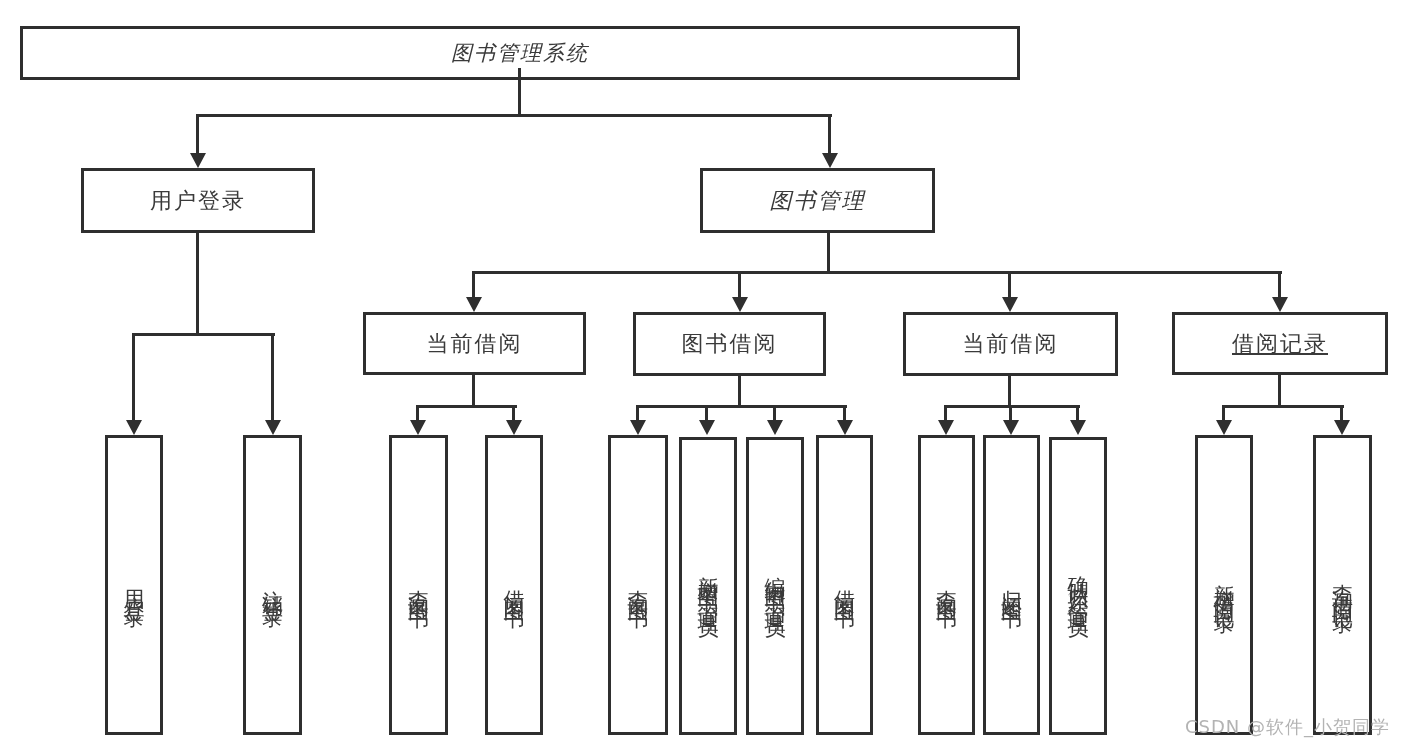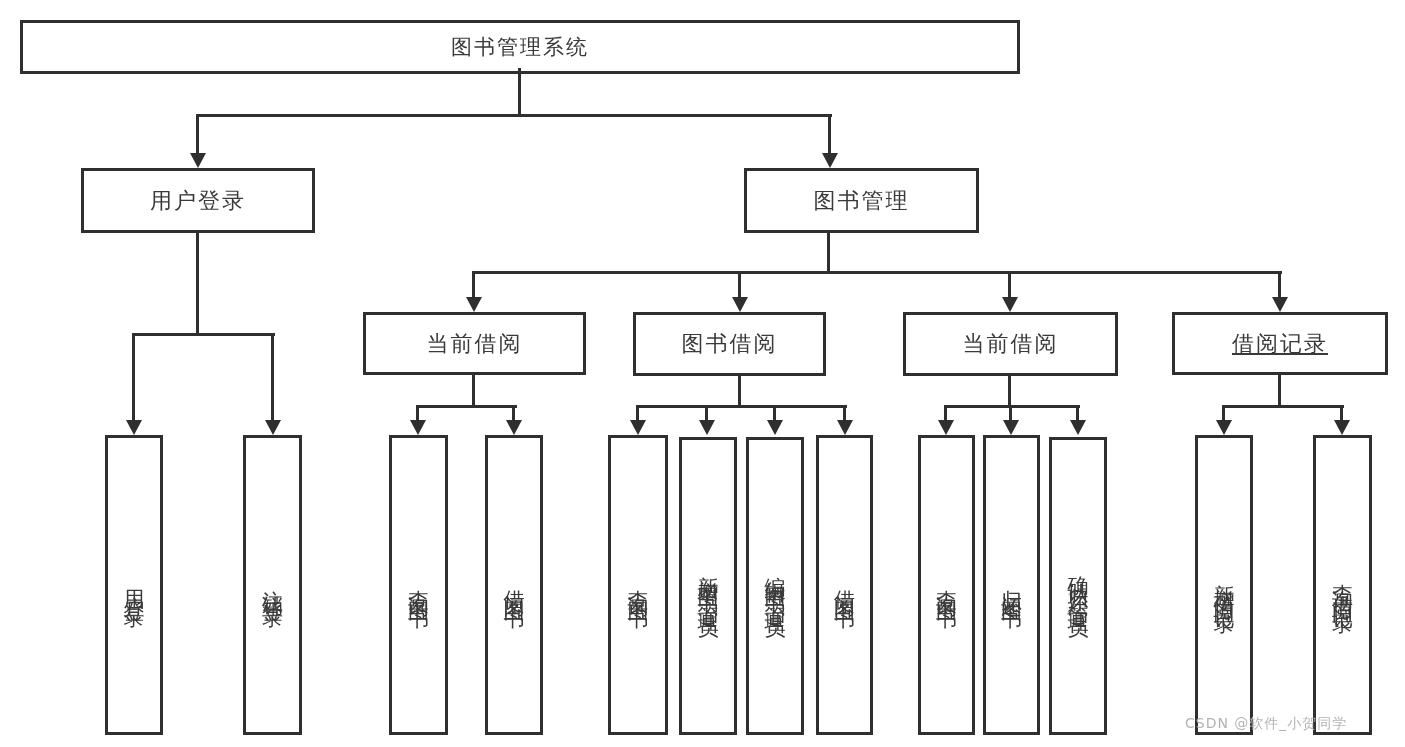--- a/index.html
+++ b/index.html
@@ -15,32 +15,32 @@
   .vbx {
     writing-mode:vertical-rl; font-size:21px; letter-spacing:6px; white-space:normal;
   }
   .l { position:absolute; background:#2f2f2f; }
   .ar {
     position:absolute; width:0; height:0;
     border-left:8px solid transparent; border-right:8px solid transparent;
     border-top:15px solid #2f2f2f;
   }
   .wm {
-    position:absolute; color:#b3b3b3; font-size:14px; letter-spacing:1px; white-space:nowrap;
+    position:absolute; color:#b3b3b3; font-size:18px; letter-spacing:1px; white-space:nowrap;
   }
 </style>
 </head>
 <body>
 
 <div class="stage">
 
-  <div class="bx" style="left:20px;top:20px;width:1000px;height:54px;font-size:21px;">图书管理系统</div>
+  <div class="bx" style="left:20px;top:26px;width:1000px;height:54px;font-size:21px;font-style:italic;">图书管理系统</div>
 
   <div class="bx" style="left:81px;top:168px;width:234px;height:65px;">用户登录</div>
-  <div class="bx" style="left:744px;top:168px;width:235px;height:65px;">图书管理</div>
+  <div class="bx" style="left:700px;top:168px;width:235px;height:65px;font-style:italic;">图书管理</div>
 
   <div class="bx" style="left:363px;top:312px;width:223px;height:63px;">当前借阅</div>
   <div class="bx" style="left:633px;top:312px;width:193px;height:64px;">图书借阅</div>
   <div class="bx" style="left:903px;top:312px;width:215px;height:64px;">当前借阅</div>
   <div class="bx" style="left:1172px;top:312px;width:216px;height:63px;text-decoration:underline;">借阅记录</div>
 
   <div class="bx vbx" style="left:105px;top:435px;width:58px;height:300px;">用户登录</div>
   <div class="bx vbx" style="left:243px;top:435px;width:59px;height:300px;">注销登录</div>
 
   <div class="bx vbx" style="left:389px;top:435px;width:59px;height:300px;">查询图书</div>

